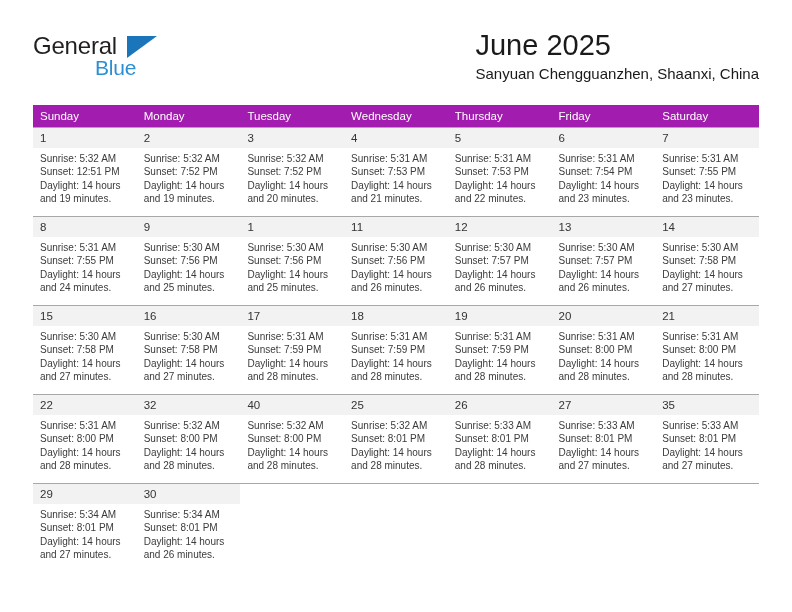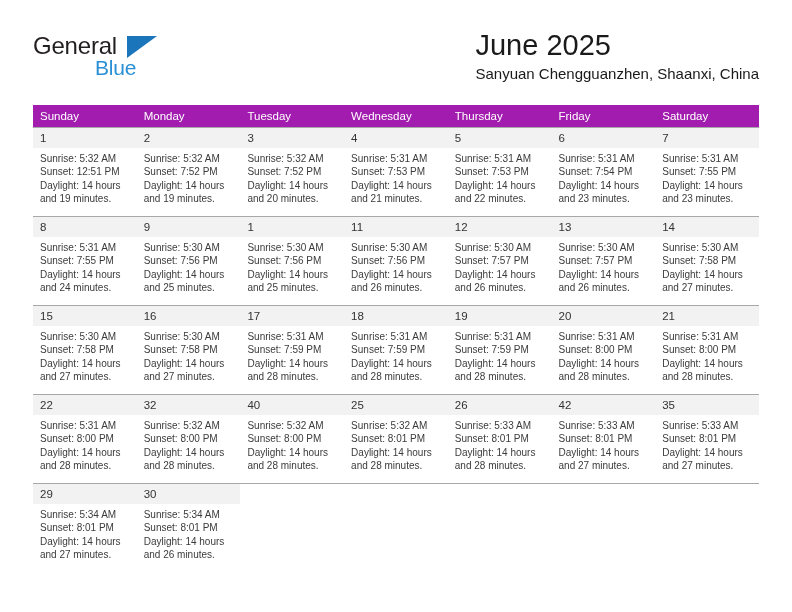--- a/index.html
+++ b/index.html
@@ -457,21 +457,21 @@
               <div class="details">
                 <div>Sunrise: 5:33 AM</div>
                 <div>Sunset: 8:01 PM</div>
                 <div>Daylight: 14 hours</div>
                 <div>and 28 minutes.</div>
               </div>
             </div>
           </td>
           <td>
             <div class="cell-inner">
-              <div class="daynum">42</div>
+              <div class="daynum">27</div>
               <div class="details">
                 <div>Sunrise: 5:33 AM</div>
                 <div>Sunset: 8:01 PM</div>
                 <div>Daylight: 14 hours</div>
                 <div>and 27 minutes.</div>
               </div>
             </div>
           </td>
           <td>
             <div class="cell-inner">

